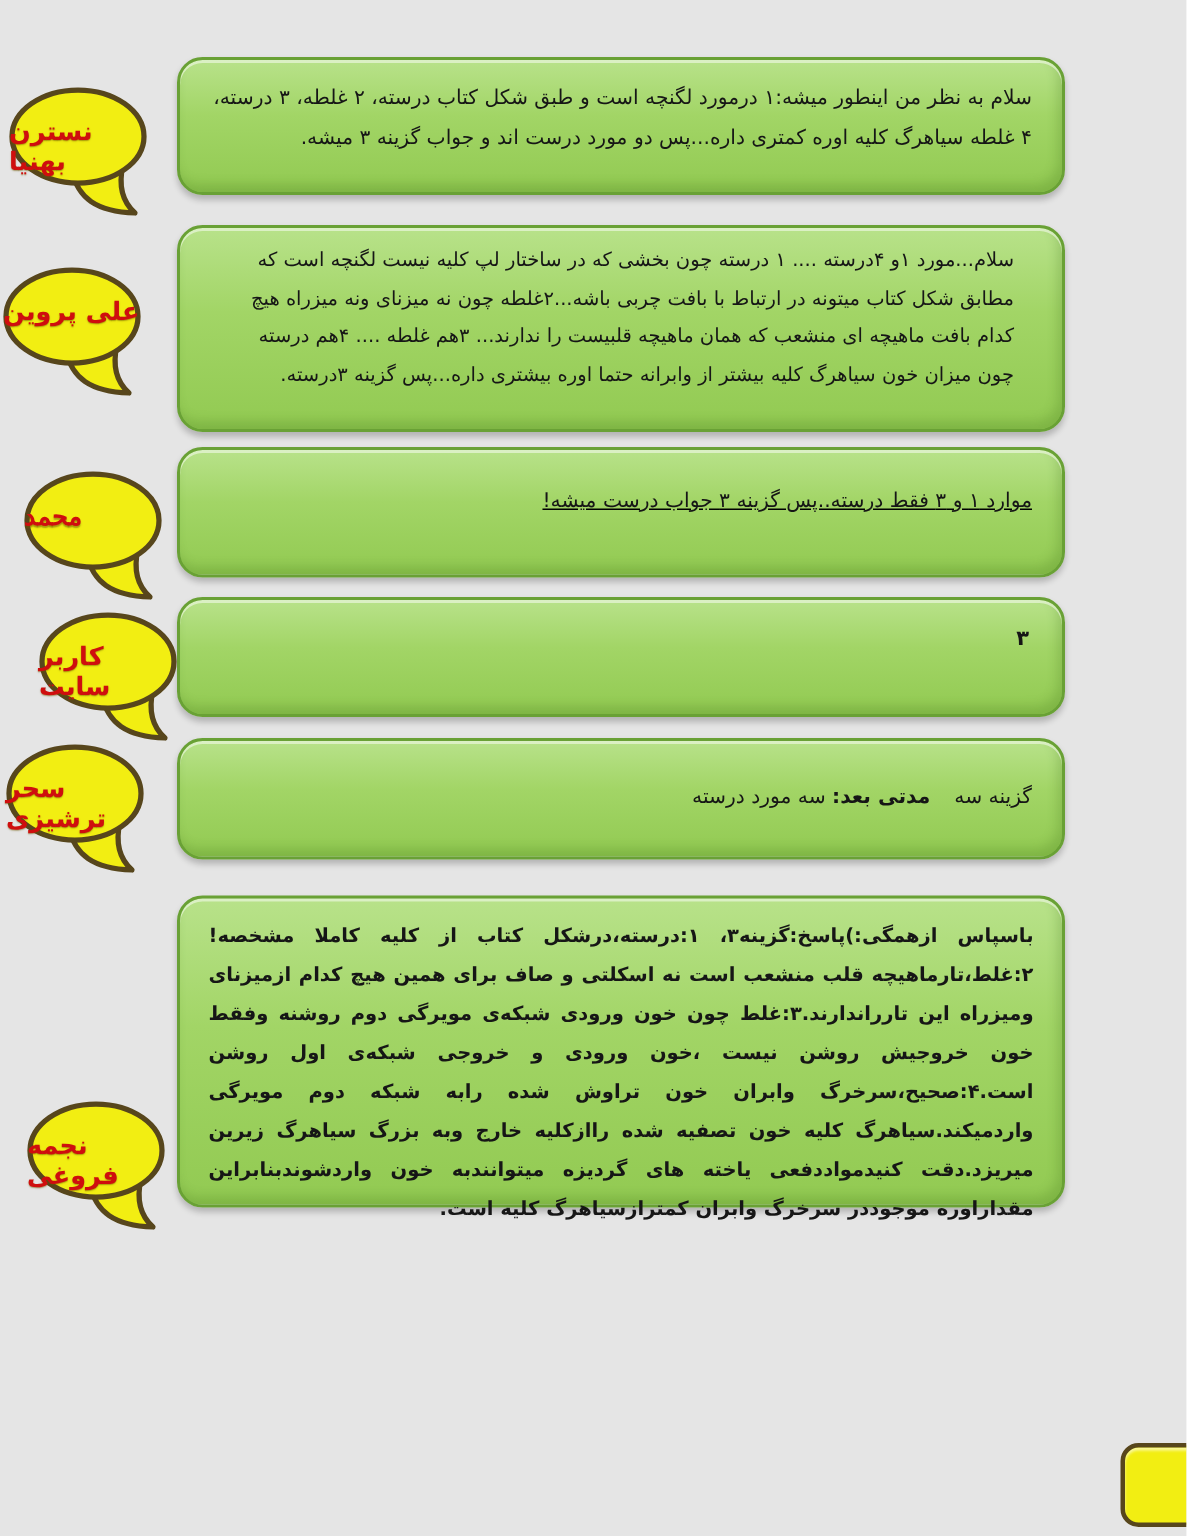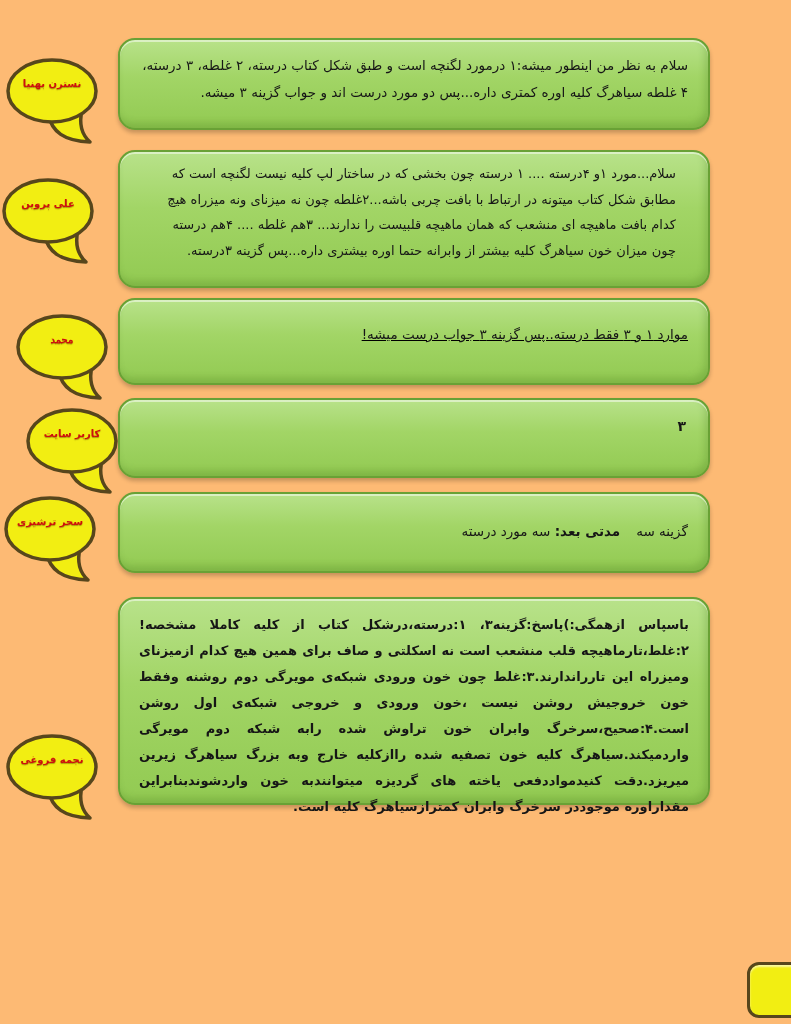--- a/index.html
+++ b/index.html
@@ -1,17 +1,17 @@
 <!DOCTYPE html>
 <html lang="fa"><head>
 <meta charset="utf-8">
 <style>
   html,body{margin:0;padding:0;background:#ffffff;}
   .page{
-    position:relative;width:791px;height:1024px;background:#fdba74;
+    position:relative;width:791px;height:1024px;background:#e5e5e5;
     overflow:hidden;font-family:"DejaVu Sans",sans-serif;
   }
   
   .box{
     position:absolute;left:118px;width:592px;box-sizing:border-box;
     background:linear-gradient(180deg,#b8e28a 0%,#a2d566 42%,#92ca52 100%);
     border:2px solid #69a135;border-radius:17px;
     box-shadow:0 3px 4px rgba(0,0,0,.22),
                inset 0 2px 0 rgba(255,255,255,.5),
                inset -3px -5px 7px rgba(55,105,20,.22);
@@ -25,22 +25,22 @@
   .box.b4 p{padding:13px 22px;font-size:14px;font-weight:bold;}
   .box.b5 p{padding:24px 20px;}
   .box.b6 p{line-height:26px;padding:13px 19px;font-size:13px;
             text-align:justify;text-align-last:right;}
   .gap{display:inline-block;width:16px;}
   .bold-part{font-weight:bold;}
   
   .bubble{position:absolute;width:106px;height:88px;}
   .bubble svg{position:absolute;left:0;top:0;}
   .author{
-    position:absolute;left:2px;top:20px;width:92px;text-align:center;
-    direction:rtl;color:#cf0e0e;font-weight:bold;font-size:10px;
+    position:absolute;left:2px;top:20px;width:92px;text-align:left;
+    direction:rtl;color:#cf0e0e;font-weight:bold;font-size:17px;
     text-shadow:0 1px 1px rgba(110,85,0,.55);
   }
   
   .corner{
     position:absolute;left:747px;top:962px;width:52px;height:50px;
     background:#f2ee12;border:3px solid #57461c;border-radius:12px;
     box-shadow:inset 0 2px 2px rgba(255,255,255,.6);
   }
 </style>
 </head>
@@ -99,21 +99,21 @@
     <svg width="106" height="88" viewBox="0 0 106 88">
       <path d="M44,56 C48,74 60,83 86,84 C77,76 75,65 78,52 Z" fill="#f2ee12" stroke="#57461c" stroke-width="3.5" stroke-linejoin="round"></path>
       <ellipse cx="48" cy="33" rx="44" ry="31" fill="#f2ee12" stroke="#57461c" stroke-width="3.5"></ellipse>
     </svg>
     <div class="author">سحر ترشیزی</div>
   </div>
 
   <div class="box b6" style="top:597px;height:208px;font-weight:bold;">
     <p>باسپاس ازهمگی:)پاسخ:گزینه۳، ۱:درسته،درشکل کتاب از کلیه کاملا مشخصه! ۲:غلط،تارماهیچه قلب منشعب است نه اسکلتی و صاف برای همین هیچ کدام ازمیزنای ومیزراه این تارراندارند.۳:غلط چون خون ورودی شبکه‌ی مویرگی دوم روشنه وفقط خون خروجیش روشن نیست ،خون ورودی و خروجی شبکه‌ی اول روشن است.۴:صحیح،سرخرگ وابران خون تراوش شده رابه شبکه دوم مویرگی واردمیکند.سیاهرگ کلیه خون تصفیه شده راازکلیه خارج وبه بزرگ سیاهرگ زیرین میریزد.دقت کنیدمواددفعی یاخته های گردیزه میتوانندبه خون واردشوندبنابراین مقداراوره موجوددر سرخرگ وابران کمترازسیاهرگ کلیه است.</p>
   </div>
-  <div class="bubble" style="left:4px;top:734px;">
+  <div class="bubble" style="left:16px;top:734px;">
     <svg width="106" height="88" viewBox="0 0 106 88">
       <path d="M44,56 C48,74 60,83 86,84 C77,76 75,65 78,52 Z" fill="#f2ee12" stroke="#57461c" stroke-width="3.5" stroke-linejoin="round"></path>
       <ellipse cx="48" cy="33" rx="44" ry="31" fill="#f2ee12" stroke="#57461c" stroke-width="3.5"></ellipse>
     </svg>
     <div class="author">نجمه فروغی</div>
   </div>
 
   <div class="corner"></div>
 
 </div>

